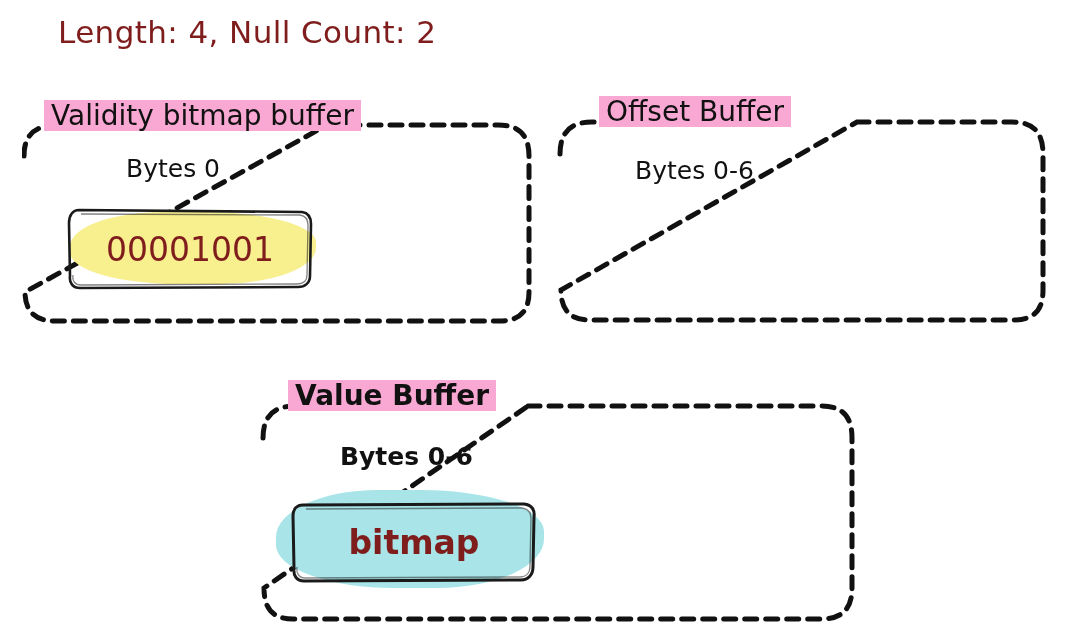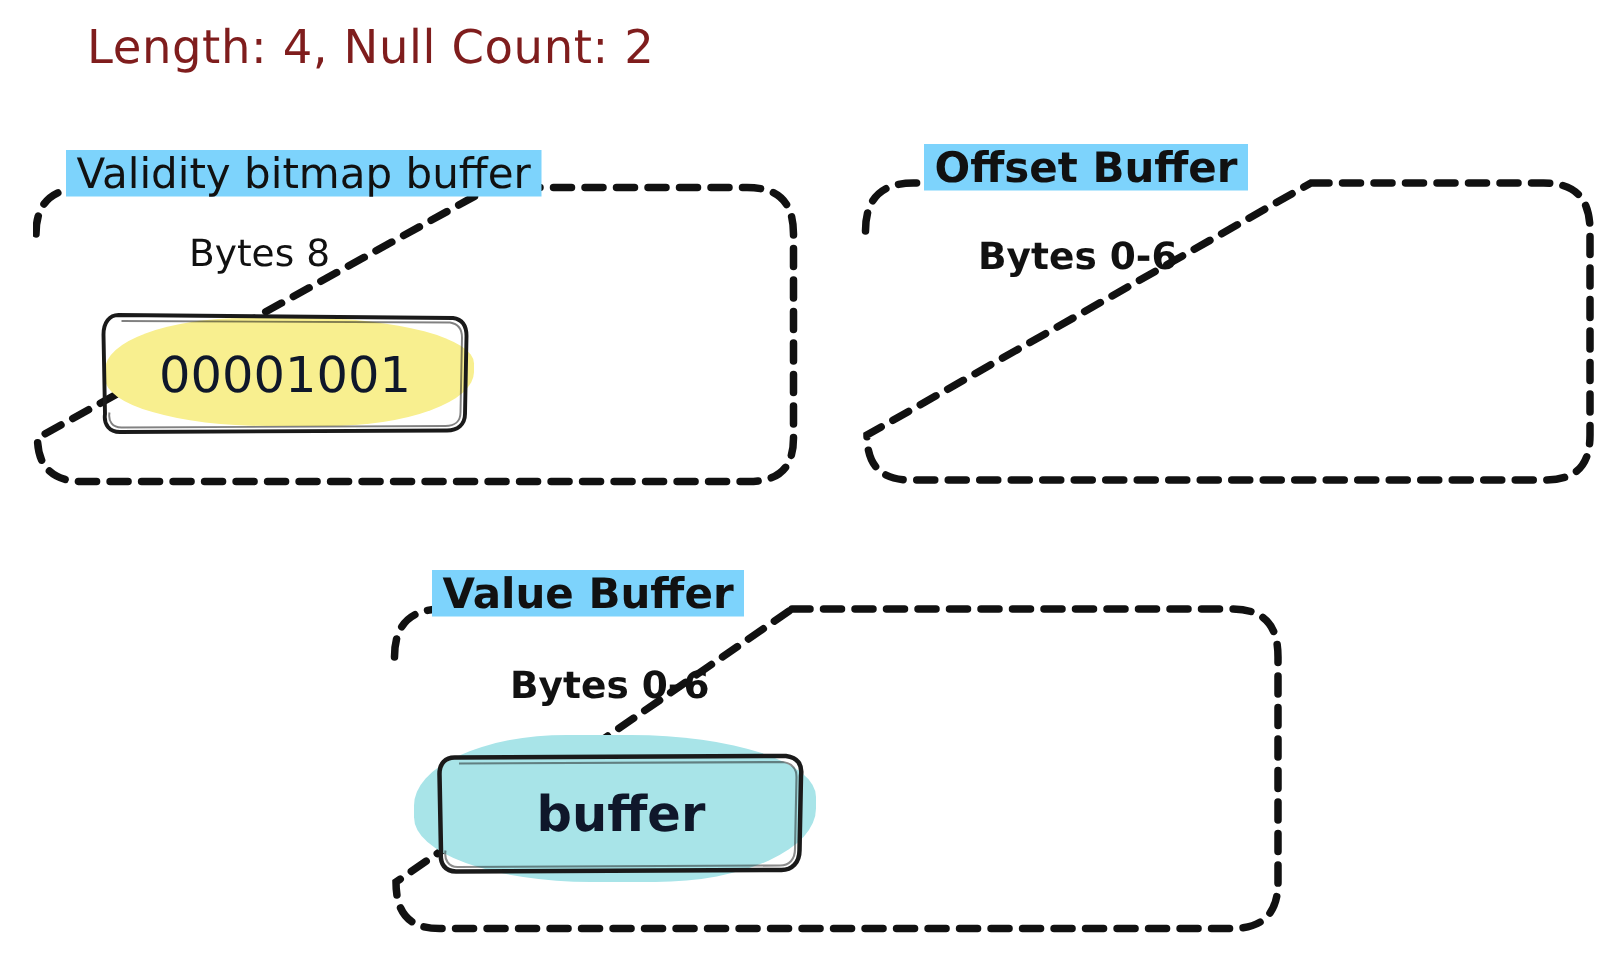--- a/index.html
+++ b/index.html
@@ -44,21 +44,21 @@
     top: 0;
     width: 100%;
     height: 100%;
     pointer-events: none;
   }
   .panel-label {
     position: absolute;
     top: -22px;
     font-size: 28px;
     color: #111111;
-    background: #7dd3fc;
+    background: #f9a8d4;
     padding: 0 7px;
     white-space: nowrap;
     line-height: 1.12;
   }
   .bytes-label {
     position: absolute;
     font-size: 25px;
     color: #111111;
     white-space: nowrap;
   }
@@ -84,32 +84,32 @@
   .chip-text {
     position: absolute;
     left: 0;
     top: 0;
     width: 100%;
     height: 100%;
     display: flex;
     align-items: center;
     justify-content: center;
     font-size: 33px;
-    color: #0f172a;
+    color: #7f1d1d;
     z-index: 2;
     white-space: nowrap;
   }
   .chip-text.spaced {
     letter-spacing: 9px;
     text-indent: 9px;
   }
 
   
   #panel-validity { left: 22px;  top: 122px; width: 510px; height: 202px; }
-  #panel-offset   { left: 574px; top: 118px; width: 490px; height: 206px; font-weight: bold; }
+  #panel-offset   { left: 557px; top: 118px; width: 490px; height: 206px; }
   #panel-value    { left: 260px; top: 402px; width: 596px; height: 222px; font-weight: bold; }
 
   #panel-validity .panel-label { left: 22px; }
   #panel-offset   .panel-label { left: 42px; }
   #panel-value    .panel-label { left: 28px; }
 
   #panel-validity .bytes-label { left: 104px; top: 32px; }
   #panel-offset   .bytes-label { left: 78px;  top: 38px; }
   #panel-value    .bytes-label { left: 80px;  top: 40px; }
 
@@ -127,21 +127,21 @@
 <div id="canvas">
 
   <div class="title">Length: 4, Null Count: 2</div>
 
   <div class="panel" id="panel-validity">
     <svg class="panel-border" viewBox="0 0 510 202" preserveAspectRatio="none">
       <path d="M 2 34 C 2 12, 14 3, 36 3 L 190 3 M 305 3 L 476 3 C 498 3, 507 14, 507 34
                L 507 170 C 507 190, 497 199, 477 199 L 33 199 C 13 199, 3 189, 3 170 Z" fill="none" stroke="#111111" stroke-width="5" stroke-dasharray="12 9" stroke-linecap="round"></path>
     </svg>
     <div class="panel-label">Validity bitmap buffer</div>
-    <div class="bytes-label">Bytes 8</div>
+    <div class="bytes-label">Bytes 0</div>
 
     <div class="chip" id="chip-validity">
       <div class="chip-marker" style="background: rgb(248, 239, 143);"></div>
       <svg class="chip-frame" viewBox="0 0 248 86" preserveAspectRatio="none">
         <path d="M 13 4 L 236 6 C 243 7, 245 12, 245 18 L 244 70 C 244 77, 239 81, 232 81
                  L 14 82 C 7 82, 3 77, 4 70 L 3 17 C 3 9, 7 4, 13 4 Z" fill="none" stroke="#1a1a1a" stroke-width="2.6" stroke-linejoin="round"></path>
         <path d="M 15 8 L 234 9 C 240 10, 242 14, 242 19 L 241 69 C 241 75, 237 78, 231 78
                  L 15 79 C 9 79, 6 75, 7 69" fill="none" stroke="#1a1a1a" stroke-width="1.3" opacity="0.55"></path>
       </svg>
       <div class="chip-text">00001001</div>
@@ -167,17 +167,17 @@
     <div class="bytes-label">Bytes 0-6</div>
 
     <div class="chip" id="chip-value">
       <div class="chip-marker" style="background: rgb(168, 228, 232);"></div>
       <svg class="chip-frame" viewBox="0 0 248 84" preserveAspectRatio="none">
         <path d="M 13 5 L 234 4 C 242 5, 245 10, 244 17 L 243 67 C 243 75, 238 80, 231 80
                  L 14 81 C 7 81, 3 76, 4 68 L 3 16 C 3 9, 7 5, 13 5 Z" fill="none" stroke="#1a1a1a" stroke-width="3" stroke-linejoin="round"></path>
         <path d="M 16 9 L 232 8 C 239 9, 241 13, 241 18 L 240 66 C 240 73, 236 77, 230 77
                  L 15 78 C 9 78, 6 73, 7 67" fill="none" stroke="#1a1a1a" stroke-width="1.4" opacity="0.5"></path>
       </svg>
-      <div class="chip-text">buffer</div>
+      <div class="chip-text">bitmap</div>
     </div>
   </div>
 
 </div>
 
 </body></html>

